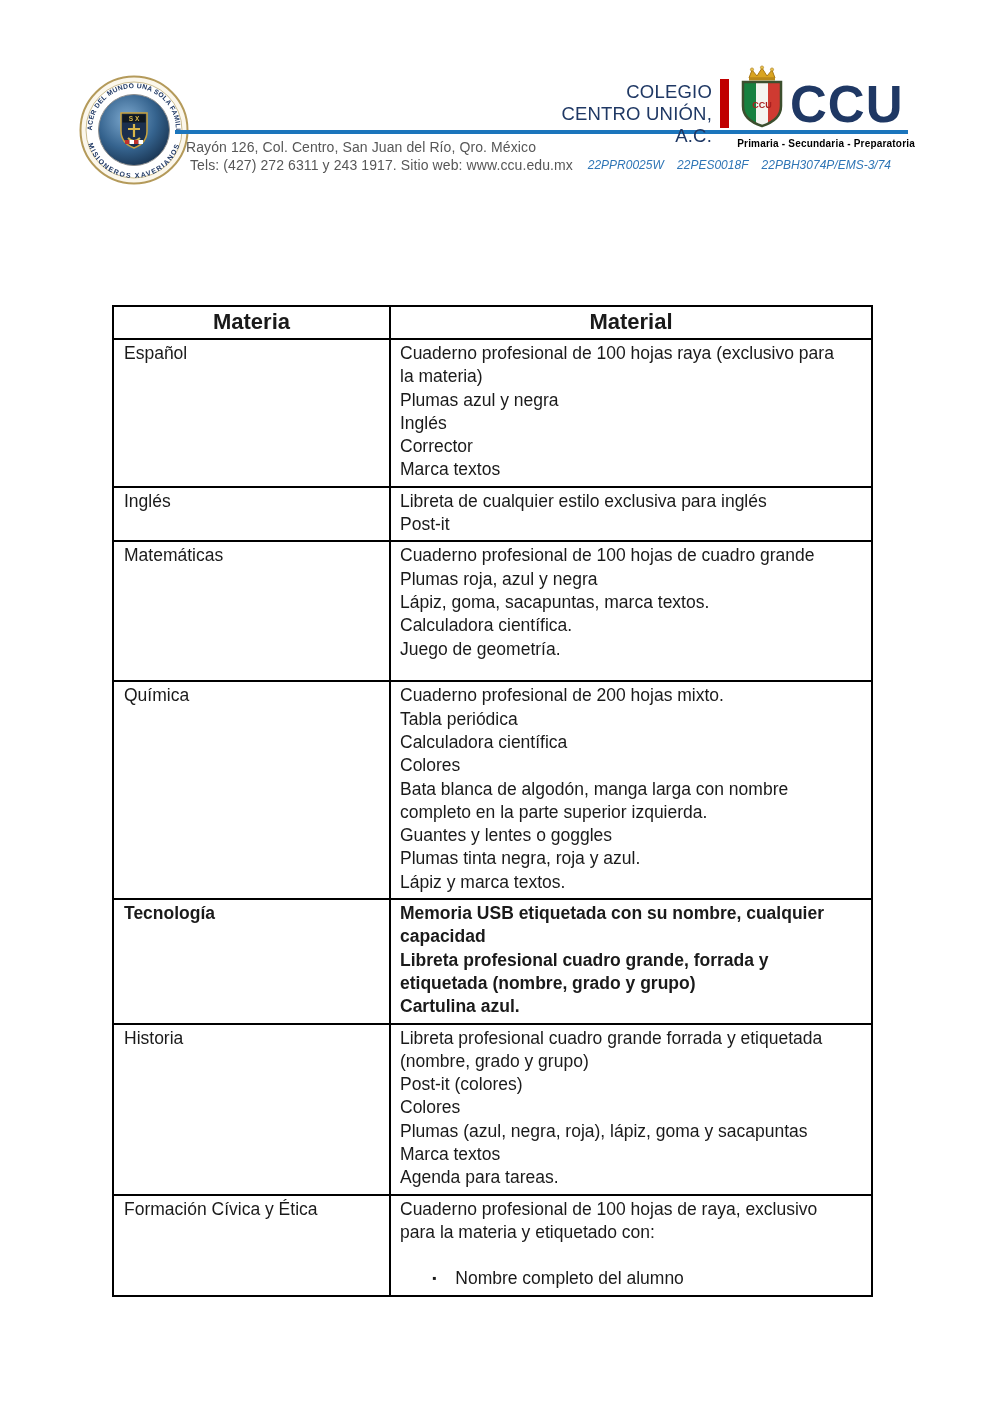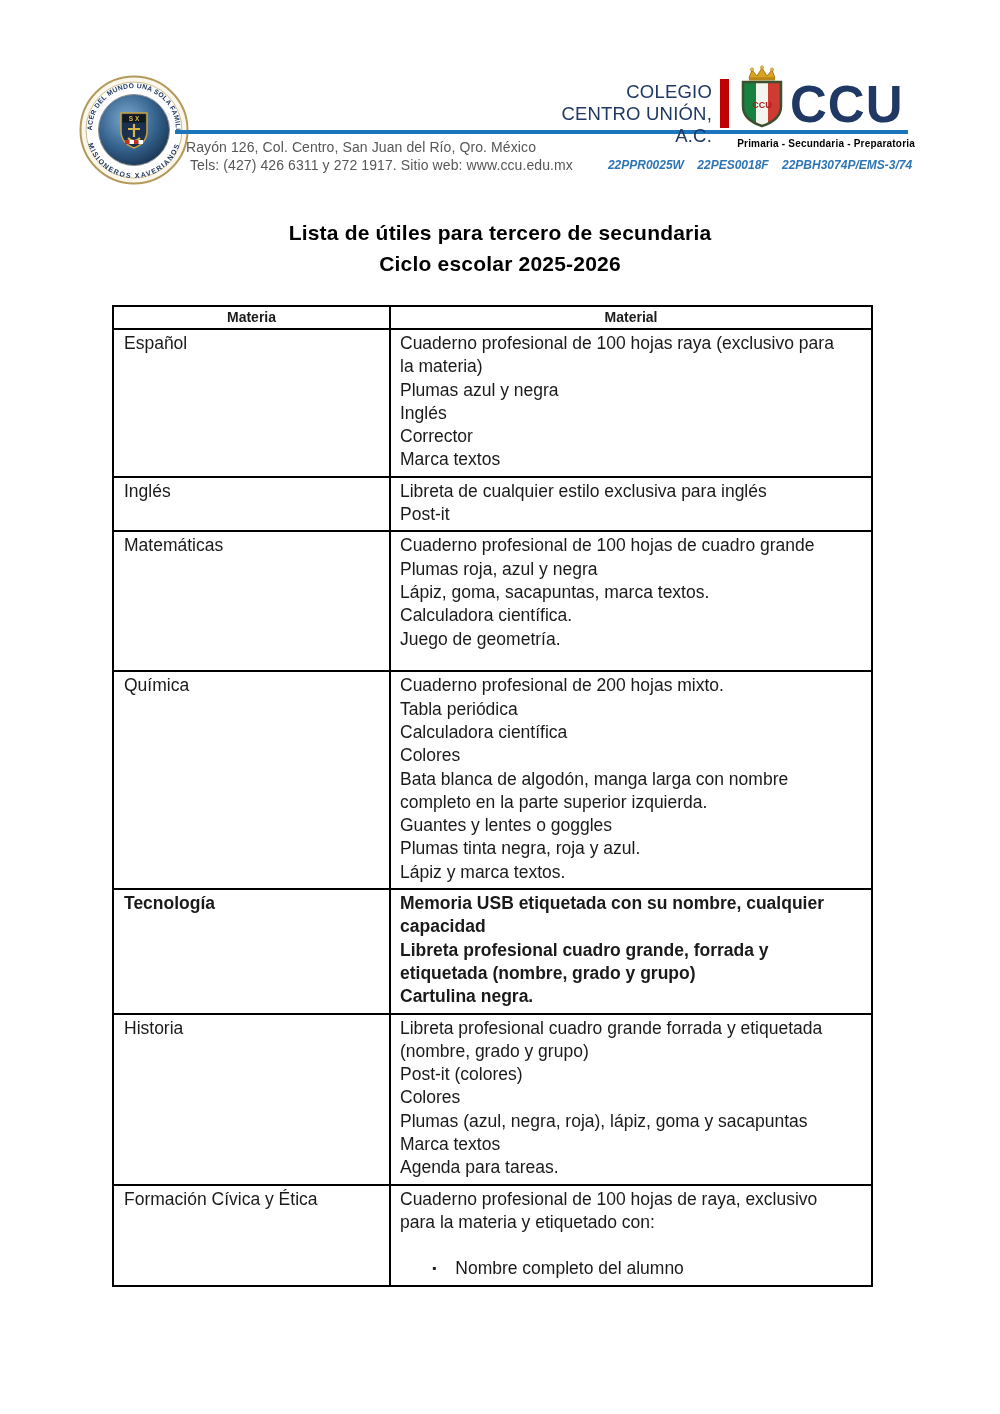--- a/index.html
+++ b/index.html
@@ -18,32 +18,32 @@
   .address div:nth-child(2){ padding-left:4px; }
 
   .org-name { position:absolute; left:540px; top:81px; width:172px; text-align:right;
     color:#1f3864; font-size:18.5px; line-height:22px; font-weight:500; letter-spacing:.2px; }
   .red-bar { position:absolute; left:720px; top:79px; width:9px; height:49px; background:#c00000; }
   .crest { position:absolute; left:735px; top:64px; width:54px; height:64px; }
   .ccu-big { position:absolute; left:790px; top:79px; font-size:51px; font-weight:bold;
     color:#1f3864; line-height:1; letter-spacing:1px; }
   .levels { position:absolute; left:605px; top:138px; width:310px; text-align:right;
     color:#000000; font-weight:bold; font-size:10px; letter-spacing:.2px; }
-  .codes { position:absolute; left:595px; top:158px; width:330px; text-align:center;
-    color:#2e75b6; font-style:italic; font-weight:bold; font-size:12px; white-space:pre; }
+  .codes { position:absolute; left:561px; top:158px; width:330px; text-align:right;
+    color:#2e75b6; font-style:italic; font-weight:normal; font-size:12px; white-space:pre; }
 
   
   .doc-title { position:absolute; left:0; top:217px; width:1000px; text-align:center;
     font-weight:bold; font-size:21px; line-height:31px; color:#000; letter-spacing:.2px; }
 
   
   table.materials { position:absolute; left:112px; top:305px; width:761px;
     border-collapse:collapse; table-layout:fixed; }
   .materials th, .materials td { border:2px solid #000; vertical-align:top; }
-  .materials th { font-size:14px; font-weight:bold; text-align:center; padding:2px 4px 3px; }
+  .materials th { font-size:22px; font-weight:bold; text-align:center; padding:2px 4px 3px; }
   .materials col.c-materia { width:277px; }
   .materials td { font-size:17.5px; line-height:23.3px; }
   td.materia-cell { padding:2px 6px 2px 10px; }
   td.material-cell { padding:2px 26px 4px 9px; }
   .mline { }
   .blank-line { height:23px; }
   .bullet-line { display:flex; align-items:flex-start; padding-left:32px; }
   .bullet-marker { font-size:12px; line-height:23.3px; margin-right:19px; }
   
   .materials tbody tr:nth-child(1) td { height:140px; }
@@ -88,21 +88,21 @@
       <rect x="50.5" y="65" width="4.5" height="4" fill="#ffffff"></rect>
       <rect x="55" y="65" width="4.5" height="4" fill="#c0312b"></rect>
       <rect x="59.5" y="65" width="4.5" height="4" fill="#ffffff"></rect>
     </g>
   </svg>
 
   <div class="blue-rule"></div>
 
   <div class="address">
     <div>Rayón 126, Col. Centro, San Juan del Río, Qro. México</div>
-    <div>Tels: (427) 426 6311 y 272 1917. Sitio web: www.ccu.edu.mx</div>
+    <div>Tels: (427) 272 6311 y 243 1917. Sitio web: www.ccu.edu.mx</div>
   </div>
 
   <div class="org-name">
     <div>COLEGIO</div>
     <div>CENTRO UNIÓN, A.C.</div>
   </div>
   <div class="red-bar"></div>
 
   <svg class="crest" viewBox="0 0 54 64">
     <defs>
@@ -123,24 +123,20 @@
       <rect x="33" y="18" width="13" height="46" fill="#cf3a31"></rect>
     </g>
     <path d="M8 18 h38 v24 q0 14 -19 20 q-19 -6 -19 -20 z" fill="none" stroke="#3c4f2e" stroke-width="2.5"></path>
     <text x="27" y="44" font-size="9" font-weight="bold" fill="#a81f1f" text-anchor="middle">CCU</text>
   </svg>
 
   <div class="ccu-big">CCU</div>
   <div class="levels">Primaria - Secundaria - Preparatoria</div>
   <div class="codes">22PPR0025W    22PES0018F    22PBH3074P/EMS-3/74</div>
 
-  <div class="doc-title">
-    <div>Lista de útiles para tercero de secundaria</div>
-    <div>Ciclo escolar 2025-2026</div>
-  </div>
 
   <table class="materials">
     <colgroup>
         <col class="c-materia">
         <col class="c-material">
       </colgroup>
     <thead>
       <tr>
         <th>Materia</th>
         <th>Material</th>
@@ -189,21 +185,21 @@
             <div class="mline">Plumas tinta negra, roja y azul.</div>
             <div class="mline">Lápiz y marca textos.</div>
           </td>
     </tr>
 
     <tr>
       <td class="materia-cell">Tecnología</td>
       <td class="material-cell">
             <div class="mline">Memoria USB etiquetada con su nombre, cualquier capacidad</div>
             <div class="mline">Libreta profesional cuadro grande, forrada y etiquetada (nombre, grado y grupo)</div>
-            <div class="mline">Cartulina negra.</div>
+            <div class="mline">Cartulina azul.</div>
           </td>
     </tr>
 
     <tr>
       <td class="materia-cell">Historia</td>
       <td class="material-cell">
             <div class="mline">Libreta profesional cuadro grande forrada y etiquetada (nombre, grado y grupo)</div>
             <div class="mline">Post-it (colores)</div>
             <div class="mline">Colores</div>
             <div class="mline">Plumas (azul, negra, roja), lápiz, goma y sacapuntas</div>

